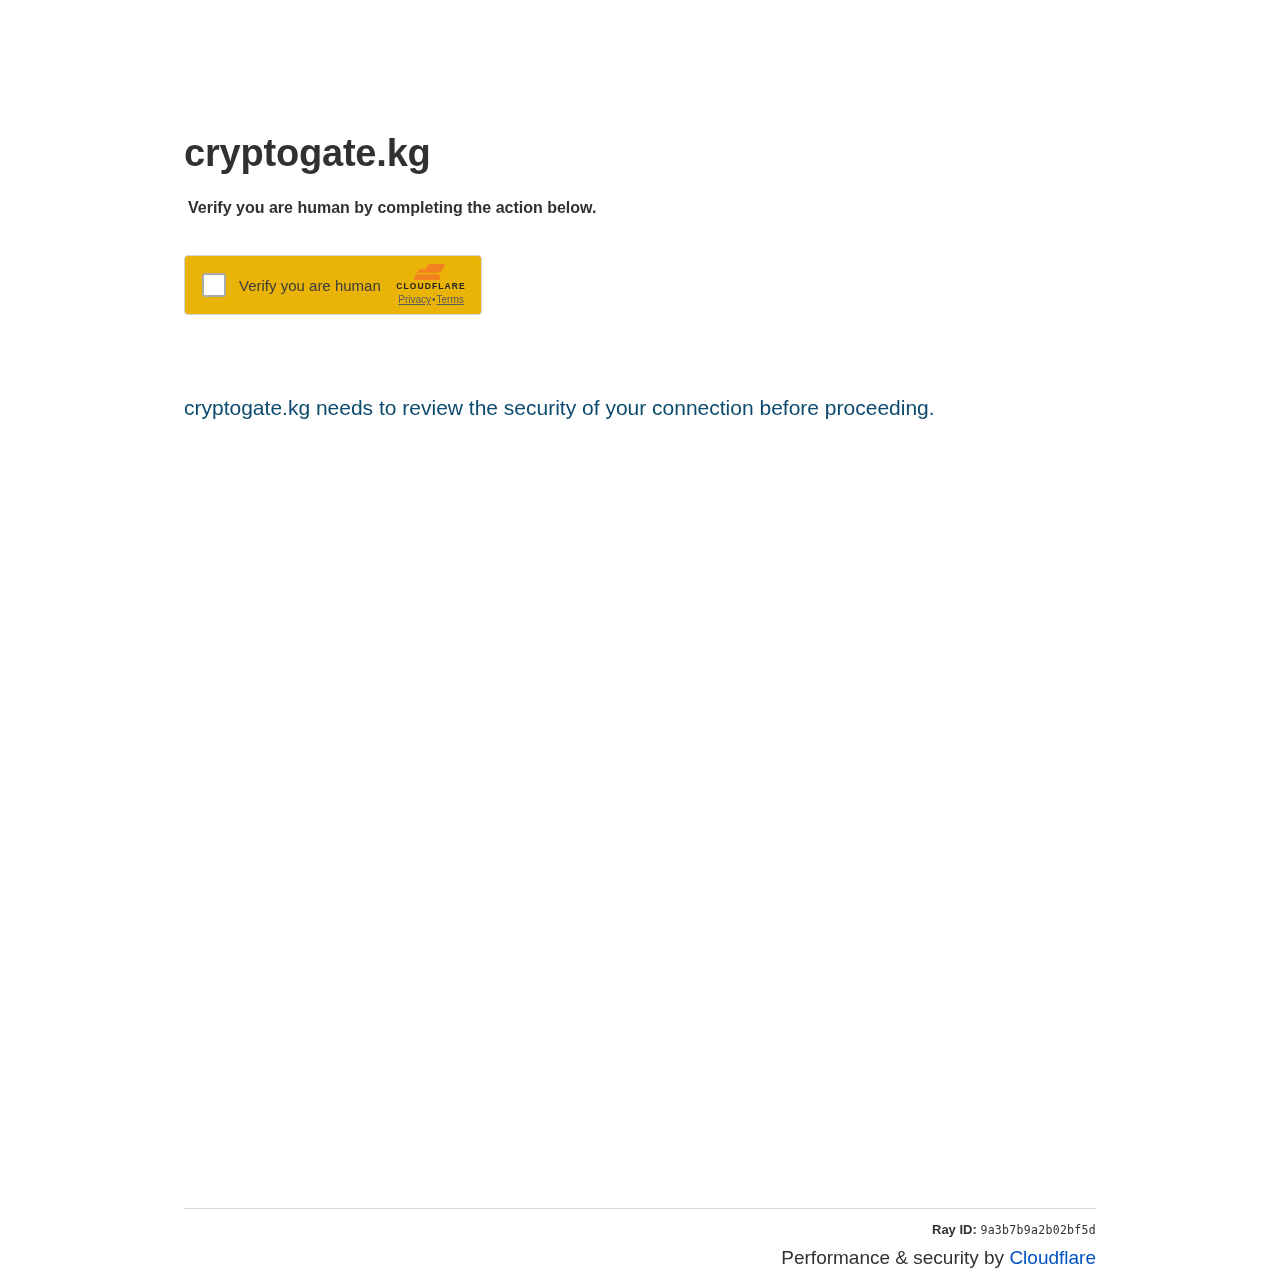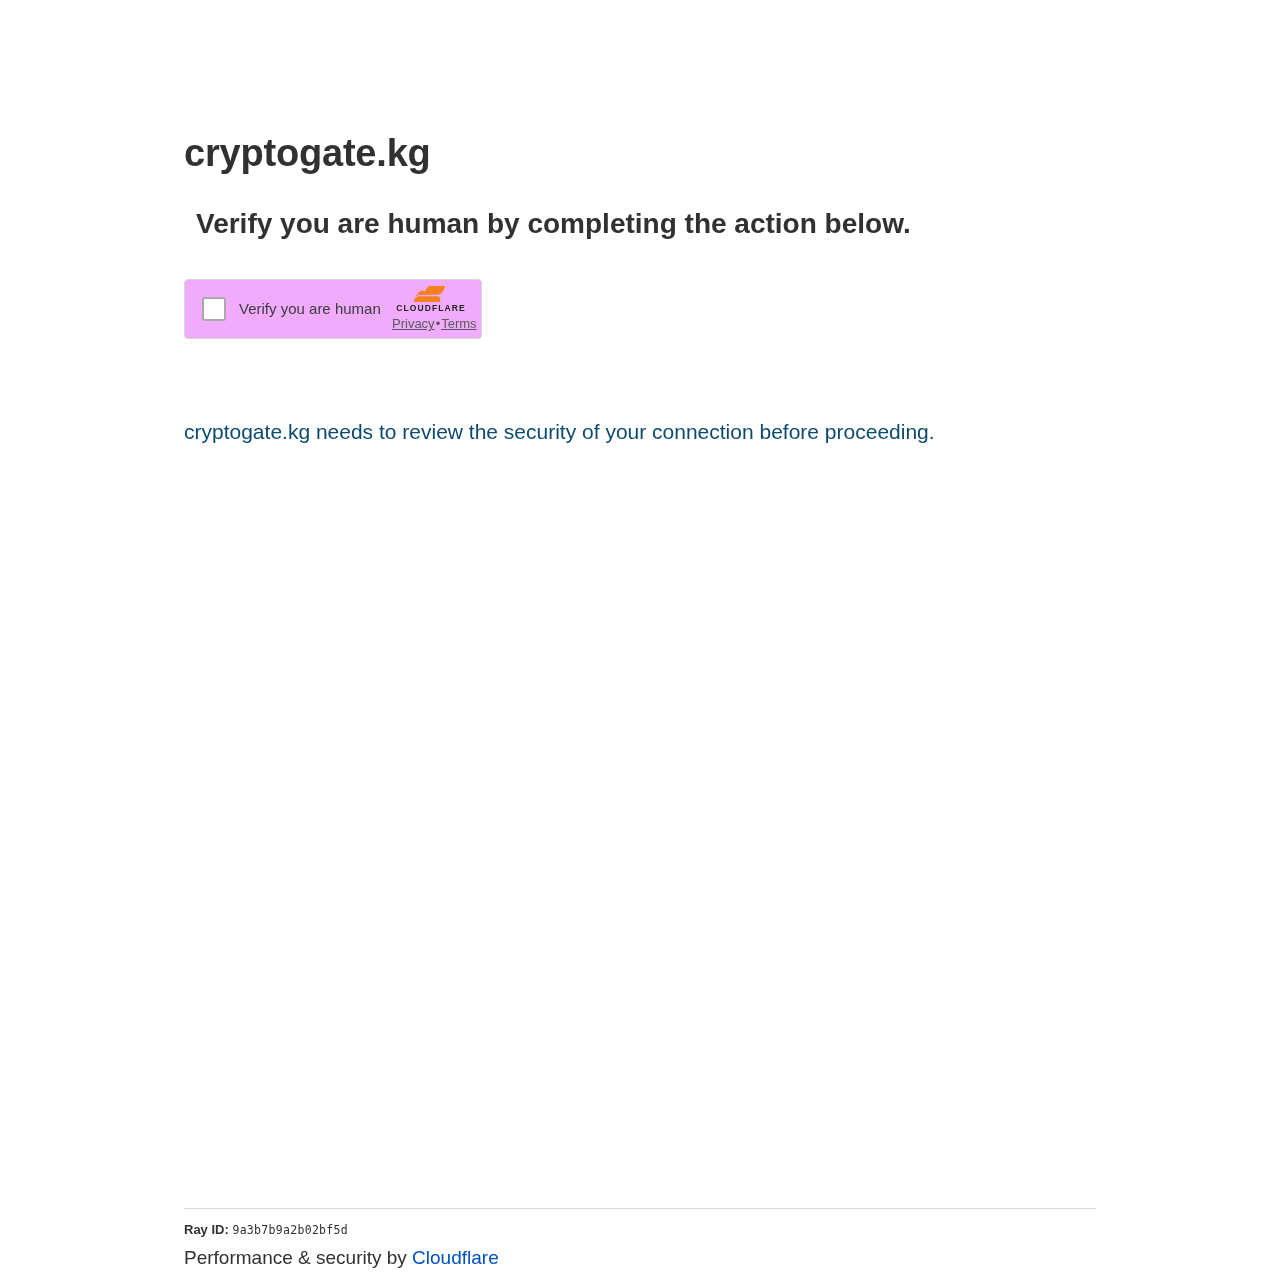--- a/index.html
+++ b/index.html
@@ -35,36 +35,36 @@
     margin: 0;
     padding-top: 131px;
     font-size: 38px;
     line-height: 1.2;
     font-weight: bold;
     color: #313131;
     letter-spacing: -0.2px;
   }
 
   .subtitle {
-    margin: 12px;
+    margin: 4px;
     padding-top: 17px;
-    font-size: 28px;
+    font-size: 16px;
     line-height: 1.3;
     font-weight: bold;
     color: #313131;
   }
 
   
   .widget {
     margin-top: 37px;
     width: 298px;
     height: 60px;
     border: 1px solid #d5d5d5;
     border-radius: 4px;
-    background: #f0abfc;
+    background: #eab308;
     display: flex;
     align-items: center;
     box-sizing: border-box;
     padding: 0 11px 0 17px;
     position: relative;
   }
 
   .checkbox {
     width: 24px;
     height: 24px;
@@ -100,21 +100,21 @@
     font-size: 8.5px;
     font-weight: bold;
     letter-spacing: 1.1px;
     color: #232323;
     margin-top: 1px;
     line-height: 1;
   }
 
   .cf-links {
     margin-top: 5px;
-    font-size: 13px;
+    font-size: 10px;
     color: #5a5a5a;
     line-height: 1;
     white-space: nowrap;
   }
   .cf-links a {
     color: #5a5a5a;
     text-decoration: underline;
   }
   .cf-sep { padding: 0 1px; }
 
@@ -128,21 +128,21 @@
     font-weight: normal;
   }
 
   
   .footer {
     position: absolute;
     left: 184px;
     top: 1208px;
     width: 912px;
     border-top: 1px solid #dadada;
-    text-align: left;
+    text-align: right;
     box-sizing: border-box;
   }
 
   .ray {
     padding-top: 13px;
     font-size: 13px;
     color: #313131;
   }
   .ray-label { font-weight: bold; }
   .ray-id {

